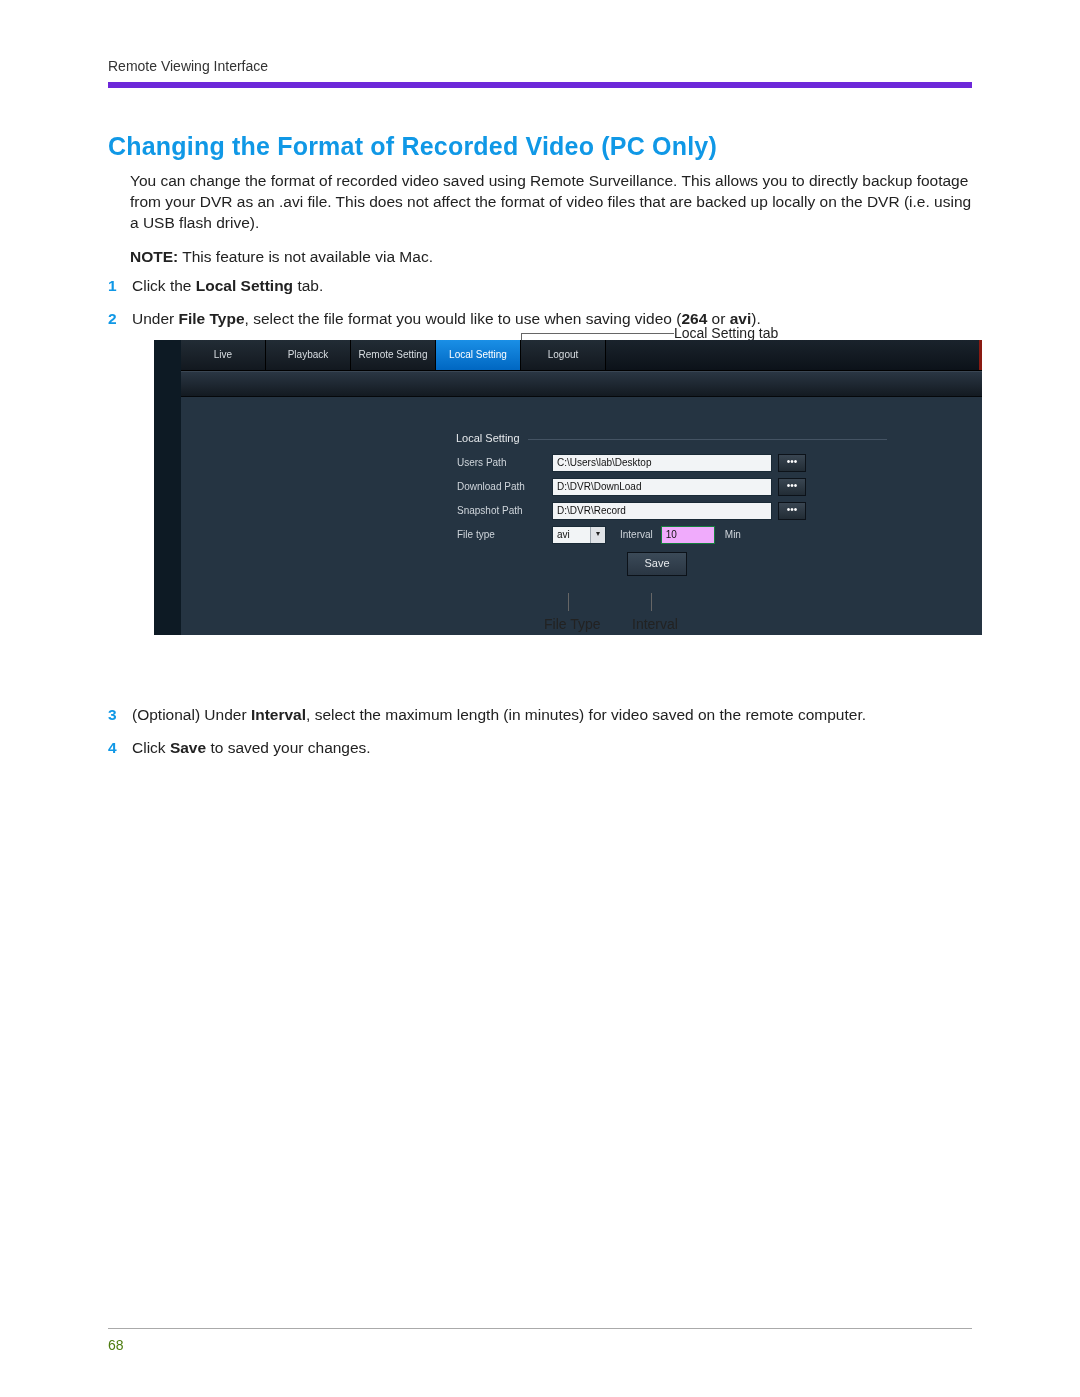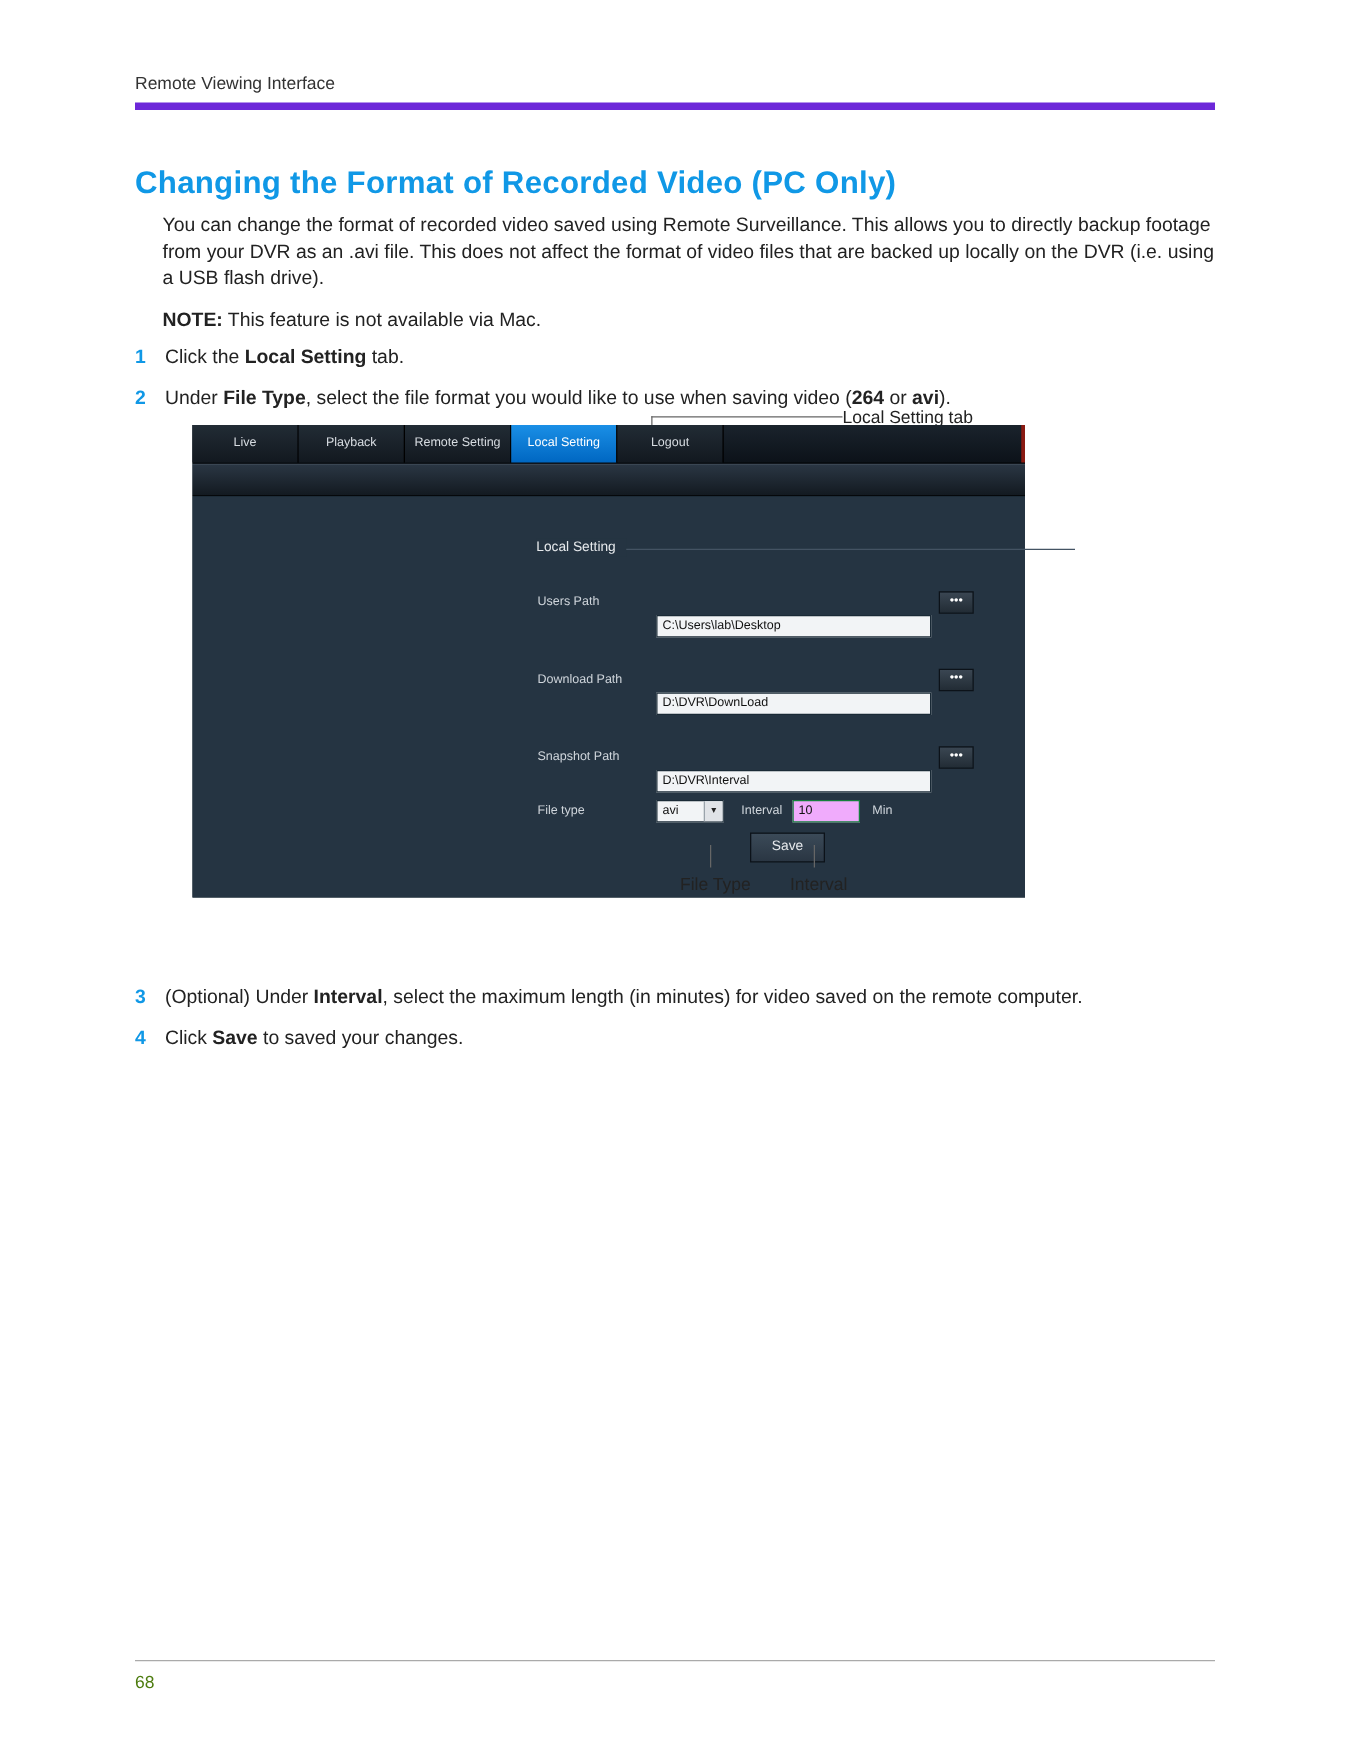--- a/index.html
+++ b/index.html
@@ -74,26 +74,27 @@
   .callout-top-line {
     position: absolute;
     border-top: 1px solid #666;
     border-left: 1px solid #666;
     width: 152px;
     height: 24px;
     left: 367px;
     top: -7px;
   }
   .screenshot {
-    width: 666px;
+    width: 828px;
     border: 0;
     background: #0d1a24;
     box-sizing: border-box;
     position: relative;
     display: block;
+    padding-left: 27px;
   }
   .tabs {
     display: flex;
     align-items: stretch;
     height: 30px;
     background: linear-gradient(#1a232c, #0c1219);
     border-bottom: 1px solid #000;
   }
   .tab {
     flex: 0 0 auto;
@@ -145,21 +146,20 @@
   .row .lbl { width: 95px; font-size:10px; }
   .row .inp {
     width: 210px;
     height: 16px;
     line-height: 16px;
     background: #f2f4f6;
     color: #111;
     font-size: 10px;
     padding: 0 4px;
     border: 1px solid #1a2a36;
-    margin-top: 38px;
   }
   .row .browse {
     width: 26px; height: 16px;
     margin-left: 6px;
     background: linear-gradient(#3a4652,#222c35);
     border: 1px solid #0c1219;
     color:#fff; font-size:10px; text-align:center; line-height:14px;
   }
   .row .sel {
     width: 44px; height: 16px; background:#f2f4f6; color:#111;
@@ -263,21 +263,21 @@
               <div class="inp">C:\Users\lab\Desktop</div>
               <div class="browse">•••</div>
             </div>
             <div class="row">
               <div class="lbl">Download Path</div>
               <div class="inp">D:\DVR\DownLoad</div>
               <div class="browse">•••</div>
             </div>
             <div class="row">
               <div class="lbl">Snapshot Path</div>
-              <div class="inp">D:\DVR\Interval</div>
+              <div class="inp">D:\DVR\Record</div>
               <div class="browse">•••</div>
             </div>
             <div class="row">
               <div class="lbl">File type</div>
               <div class="sel">
                 <span>avi</span>
                 <span class="caret">▾</span>
               </div>
               <div class="int-lbl">Interval</div>
               <div class="int-inp">10</div>

